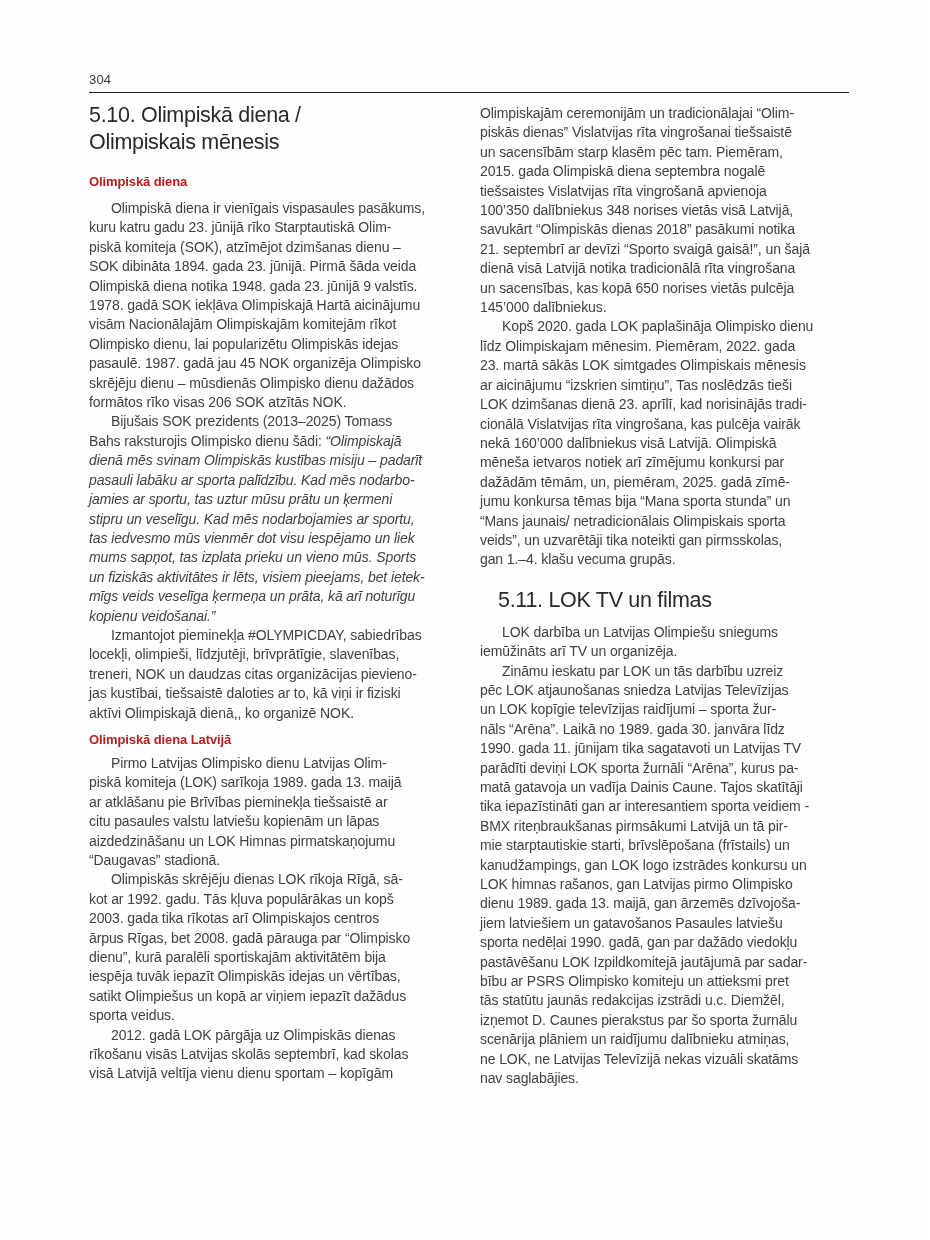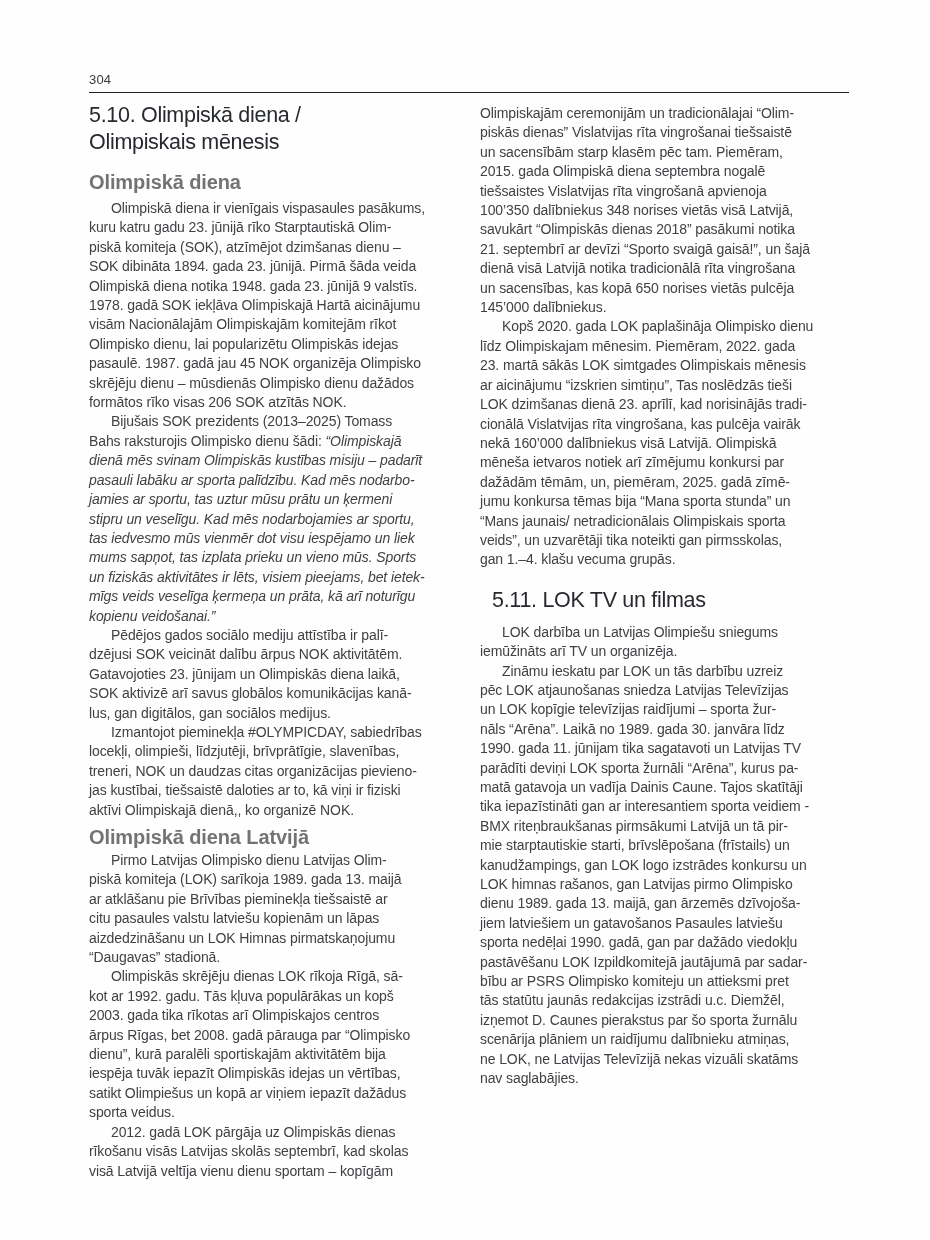--- a/index.html
+++ b/index.html
@@ -55,27 +55,27 @@
   .section-title {
     font-size: 21.5px;
     line-height: 27px;
     font-weight: 400;
     color: #26292e;
     letter-spacing: -0.3px;
     white-space: pre-line;
     margin: 9px 0 0 0;
   }
   .section-title.right-title {
-    margin: 17px 0 9px 12px;
+    margin: 17px 0 9px 18px;
   }
   .subheading {
-    font-size: 20px;
+    font-size: 13px;
     line-height: 18px;
     font-weight: 700;
-    color: #737373;
+    color: #b91c1c;
     letter-spacing: -0.1px;
     margin: 17px 0 8px 0;
   }
   .subheading.mid {
     margin: 8px 0 5px 0;
   }
   .quote-text {
     font-style: italic;
   }
 </style>
@@ -113,25 +113,20 @@
 dienā mēs svinam Olimpiskās kustības misiju – padarīt
 pasauli labāku ar sporta palīdzību. Kad mēs nodarbo-
 jamies ar sportu, tas uztur mūsu prātu un ķermeni
 stipru un veselīgu. Kad mēs nodarbojamies ar sportu,
 tas iedvesmo mūs vienmēr dot visu iespējamo un liek
 mums sapņot, tas izplata prieku un vieno mūs. Sports
 un fiziskās aktivitātes ir lēts, visiem pieejams, bet ietek-
 mīgs veids veselīga ķermeņa un prāta, kā arī noturīgu
 kopienu veidošanai.”</span></p>
 
-      <p class="para">Pēdējos gados sociālo mediju attīstība ir palī-
-dzējusi SOK veicināt dalību ārpus NOK aktivitātēm.
-Gatavojoties 23. jūnijam un Olimpiskās diena laikā,
-SOK aktivizē arī savus globālos komunikācijas kanā-
-lus, gan digitālos, gan sociālos medijus.</p>
 
       <p class="para">Izmantojot pieminekļa #OLYMPICDAY, sabiedrības
 locekļi, olimpieši, līdzjutēji, brīvprātīgie, slavenības,
 treneri, NOK un daudzas citas organizācijas pievieno-
 jas kustībai, tiešsaistē daloties ar to, kā viņi ir fiziski
 aktīvi Olimpiskajā dienā,, ko organizē NOK.</p>
 
       <h2 class="subheading mid">Olimpiskā diena Latvijā</h2>
 
       <p class="para">Pirmo Latvijas Olimpisko dienu Latvijas Olim-

